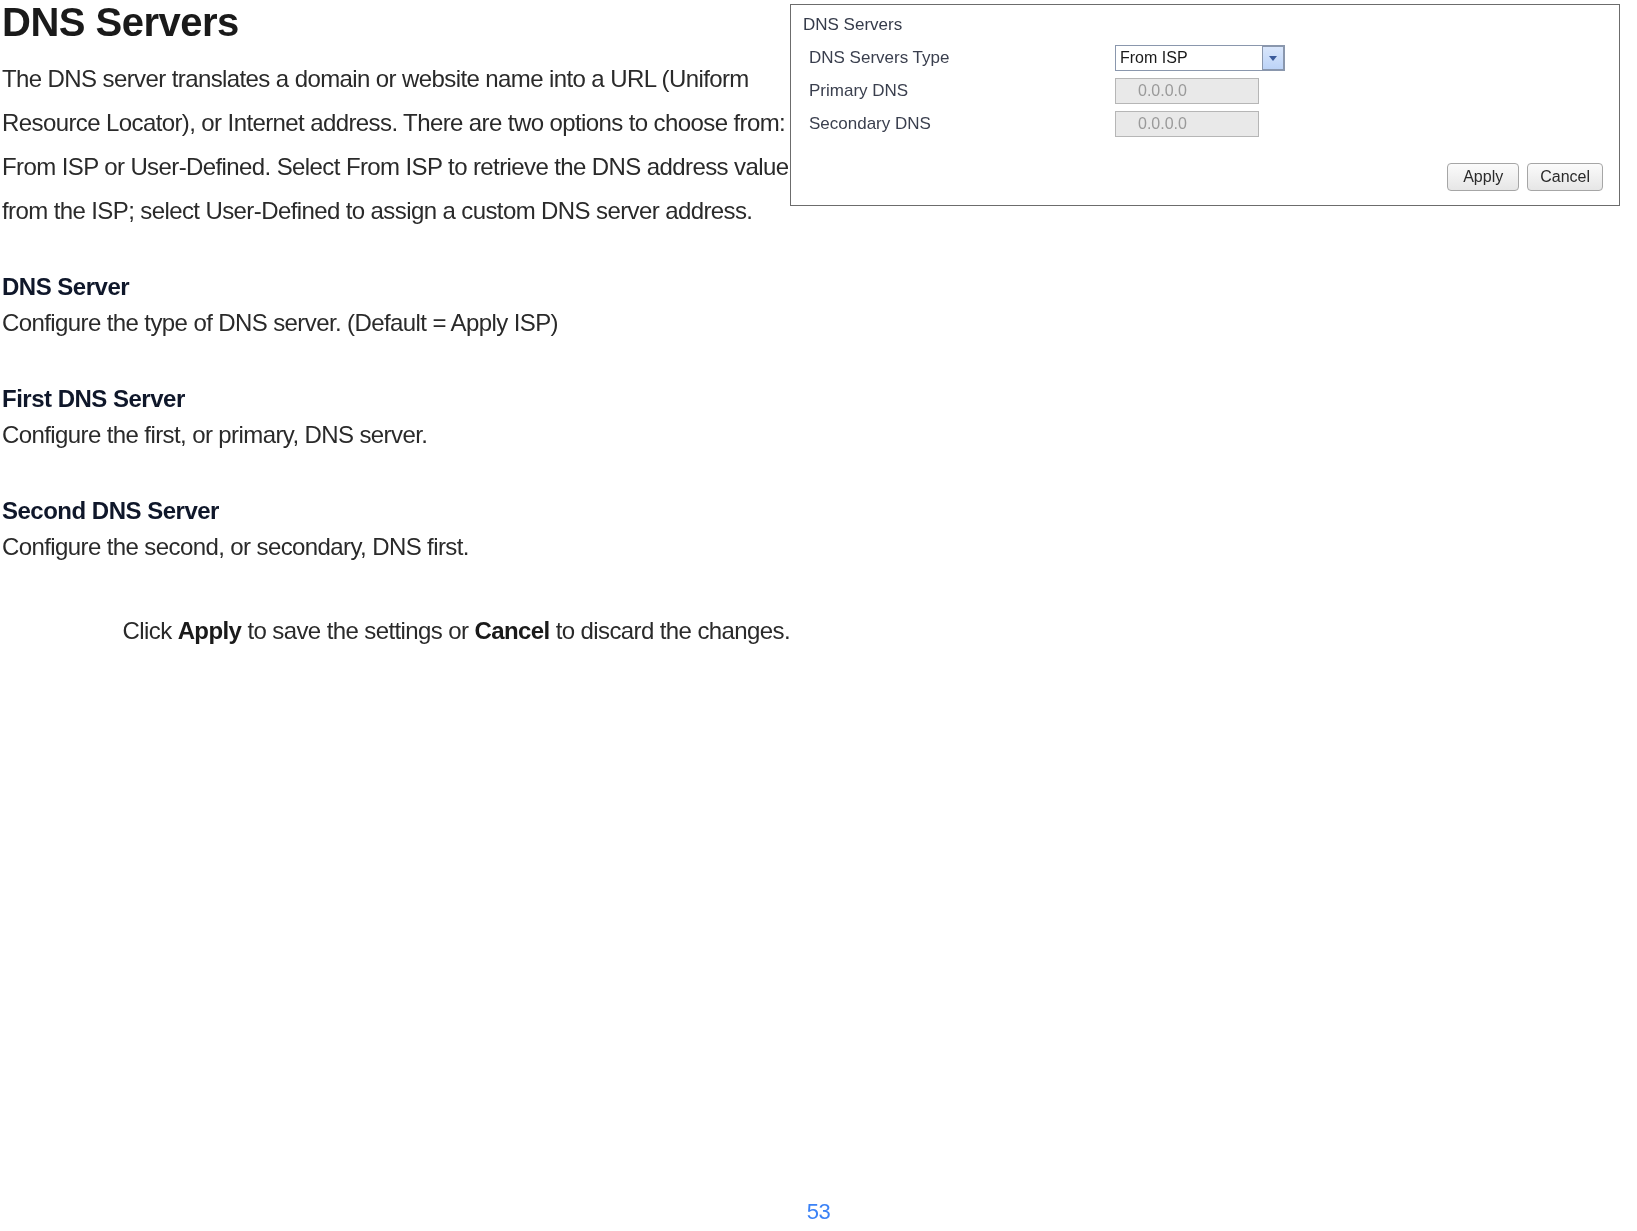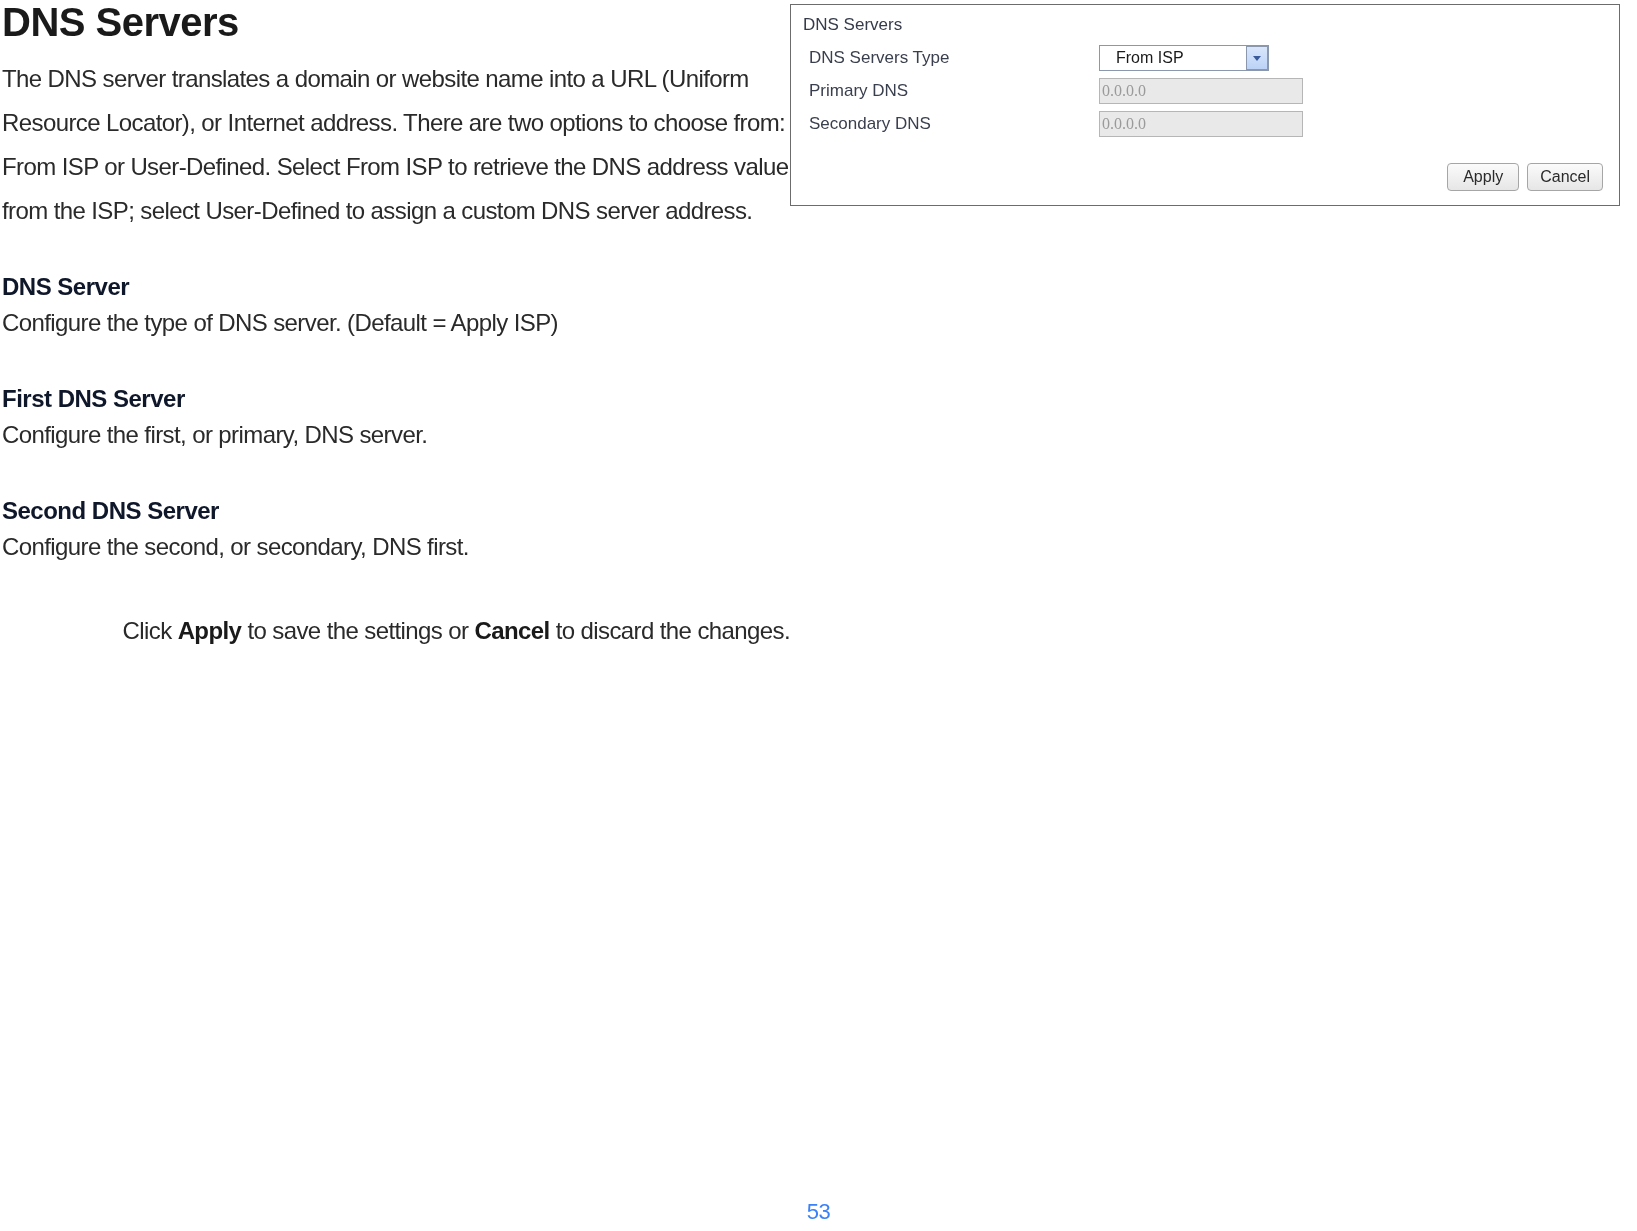--- a/index.html
+++ b/index.html
@@ -91,41 +91,42 @@
       font-size: 17px;
       color: #353b4a;
       margin-bottom: 10px;
       font-weight: 400;
     }
     .form-row {
       display: flex;
       align-items: center;
       margin-bottom: 7px;
       padding-left: 6px;
+      gap: 16px;
     }
     .form-label {
       width: 290px;
       font-family: Arial, sans-serif;
       font-size: 17px;
       color: #3a3f4e;
       font-weight: 400;
     }
     .select-wrapper {
       position: relative;
       display: inline-block;
     }
     .select-field {
       width: 170px;
       height: 26px;
       border: 1px solid #8a97ad;
       background: #ffffff;
       font-family: Arial, sans-serif;
       font-size: 16px;
       color: #1a1a1a;
-      padding: 2px 24px 2px 16px;
+      padding: 2px 24px 2px 4px;
       line-height: 20px;
       display: inline-block;
       position: relative;
     }
     .select-arrow-btn {
       position: absolute;
       right: 1px;
       top: 1px;
       width: 22px;
       height: 24px;
@@ -137,28 +138,28 @@
     }
     .select-arrow-btn::after {
       content: "";
       width: 0;
       height: 0;
       border-left: 4px solid transparent;
       border-right: 4px solid transparent;
       border-top: 5px solid #3a5a9a;
     }
     .input-field {
-      width: 204px;
+      width: 144px;
       height: 26px;
       border: 1px solid #b6b6b6;
       background: #e9e9e9;
-      font-family: Liberation Serif, serif;
+      font-family: Liberation Sans, sans-serif;
       font-size: 16px;
       color: #9a9a9a;
-      padding: 2px 2px;
+      padding: 2px 22px;
       line-height: 20px;
       display: inline-block;
     }
     .button-row {
       display: flex;
       justify-content: flex-end;
       gap: 8px;
       margin-top: 26px;
       padding-right: 4px;
     }

